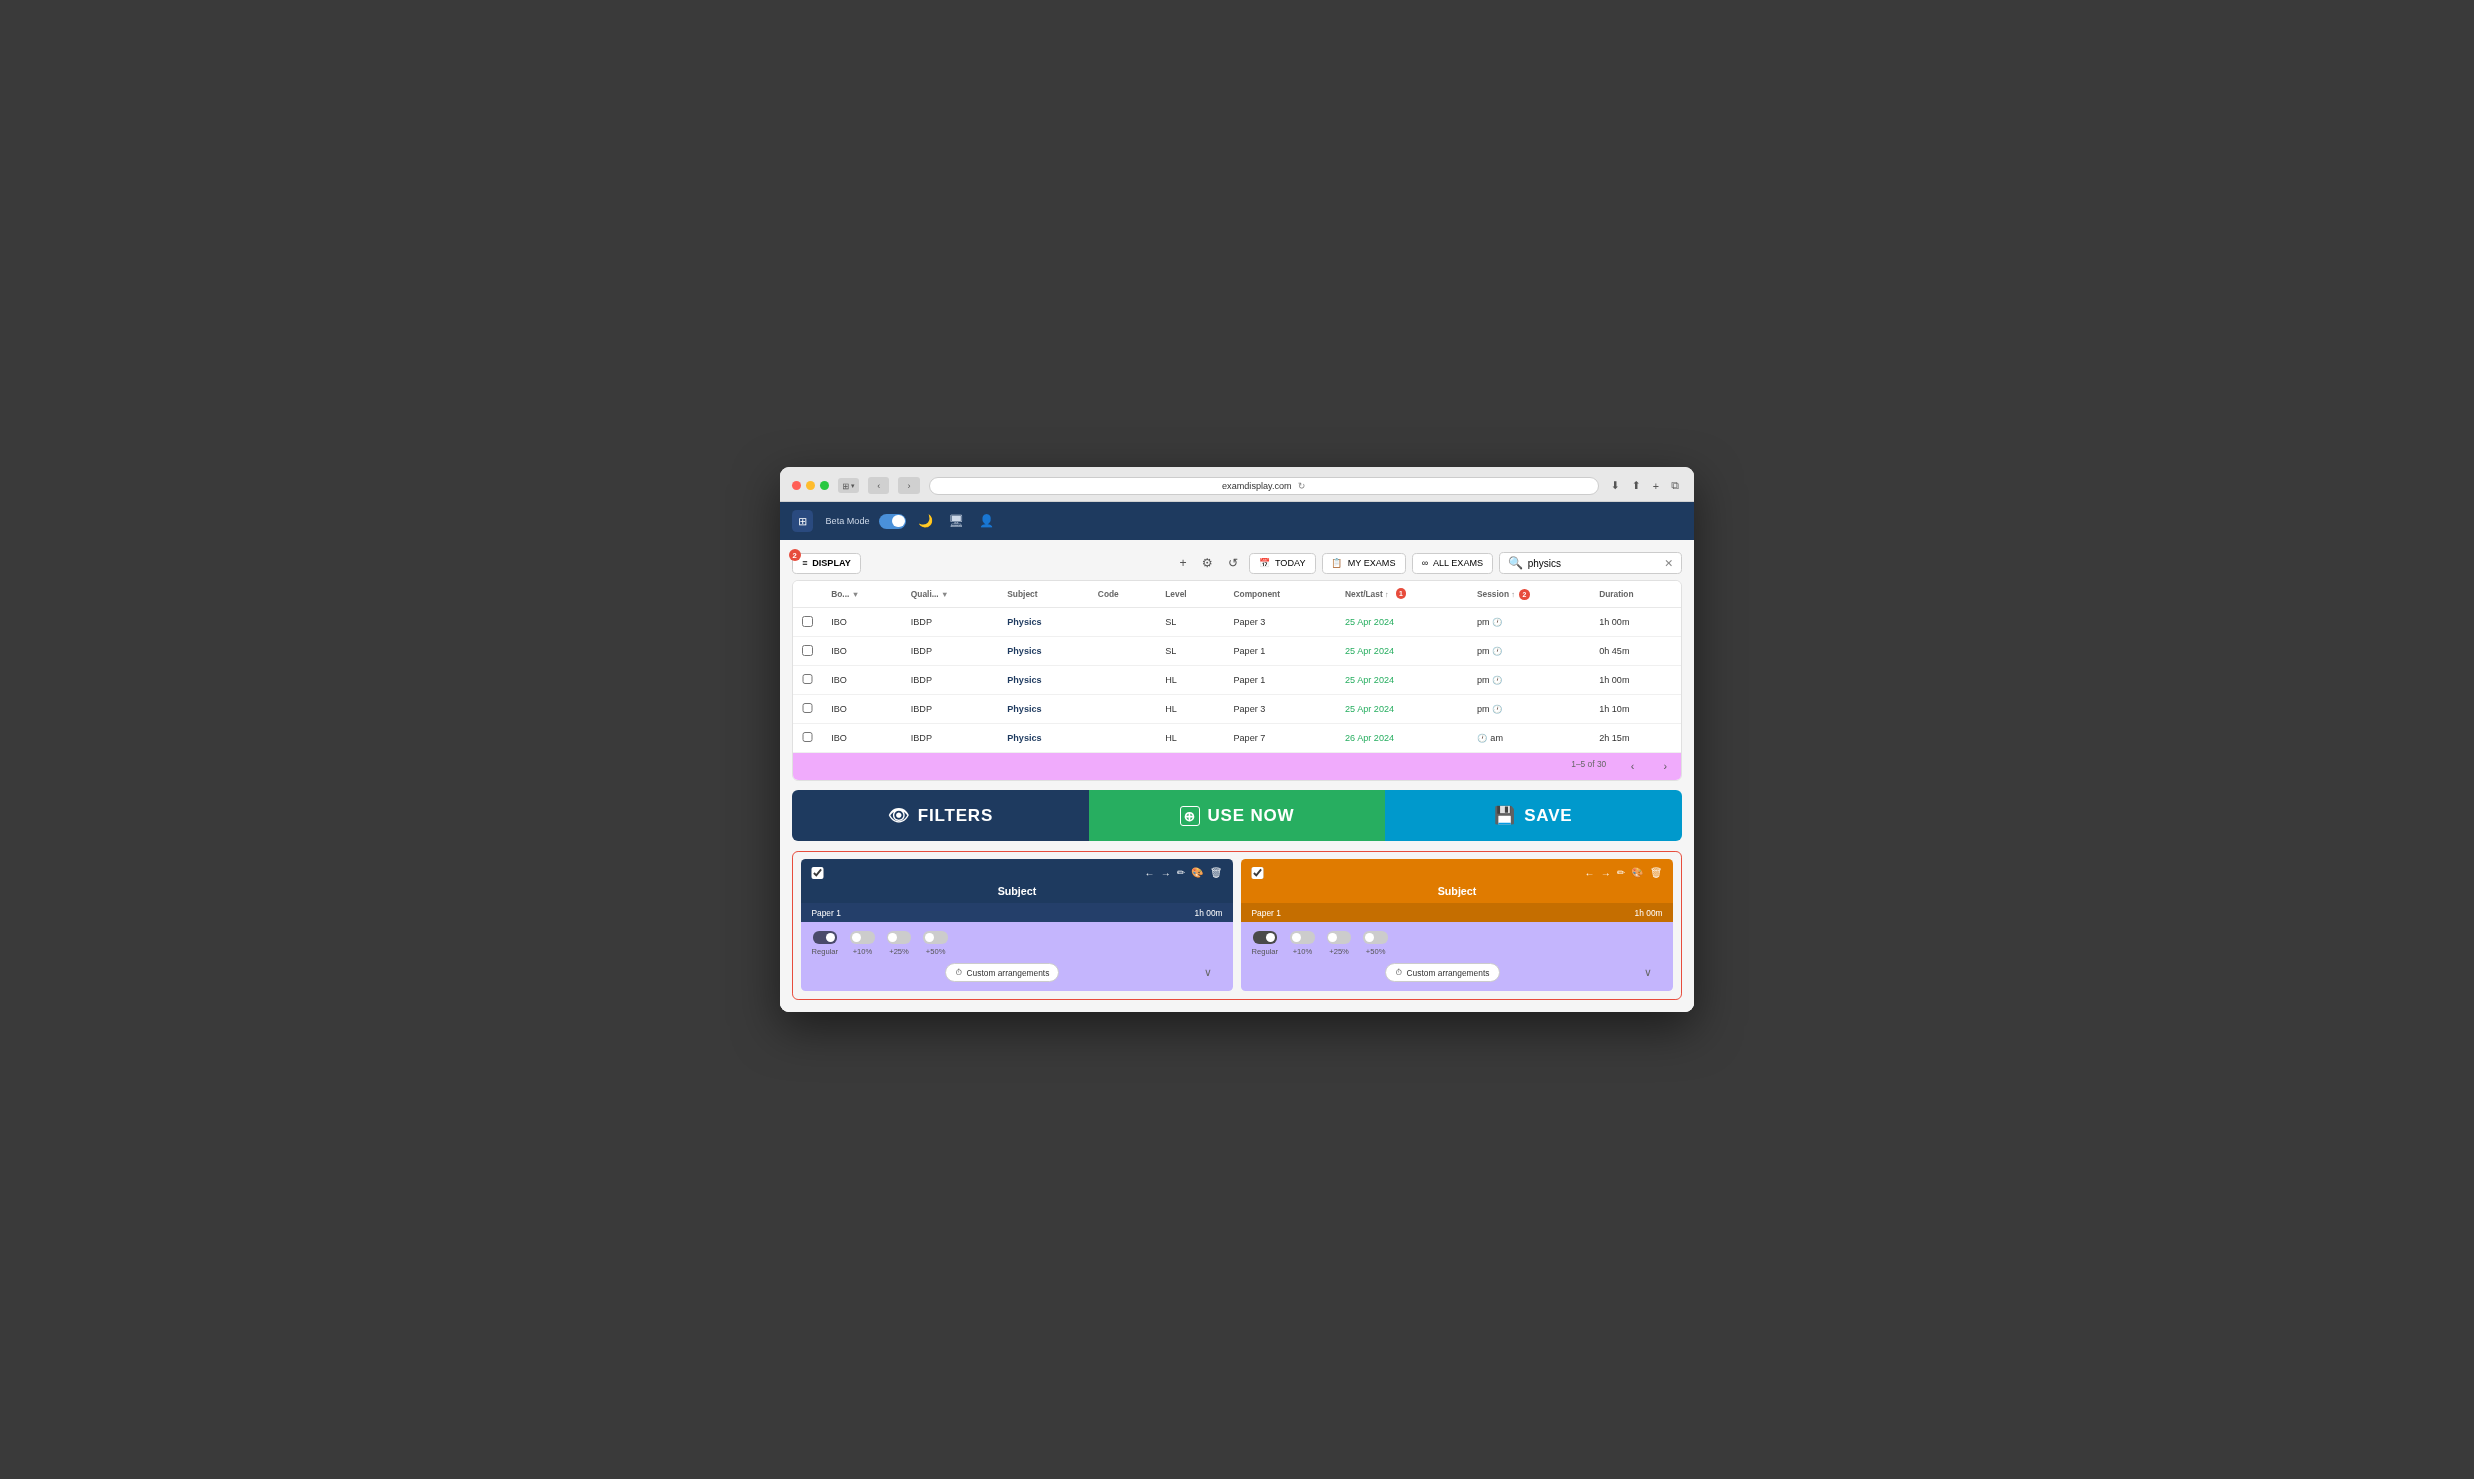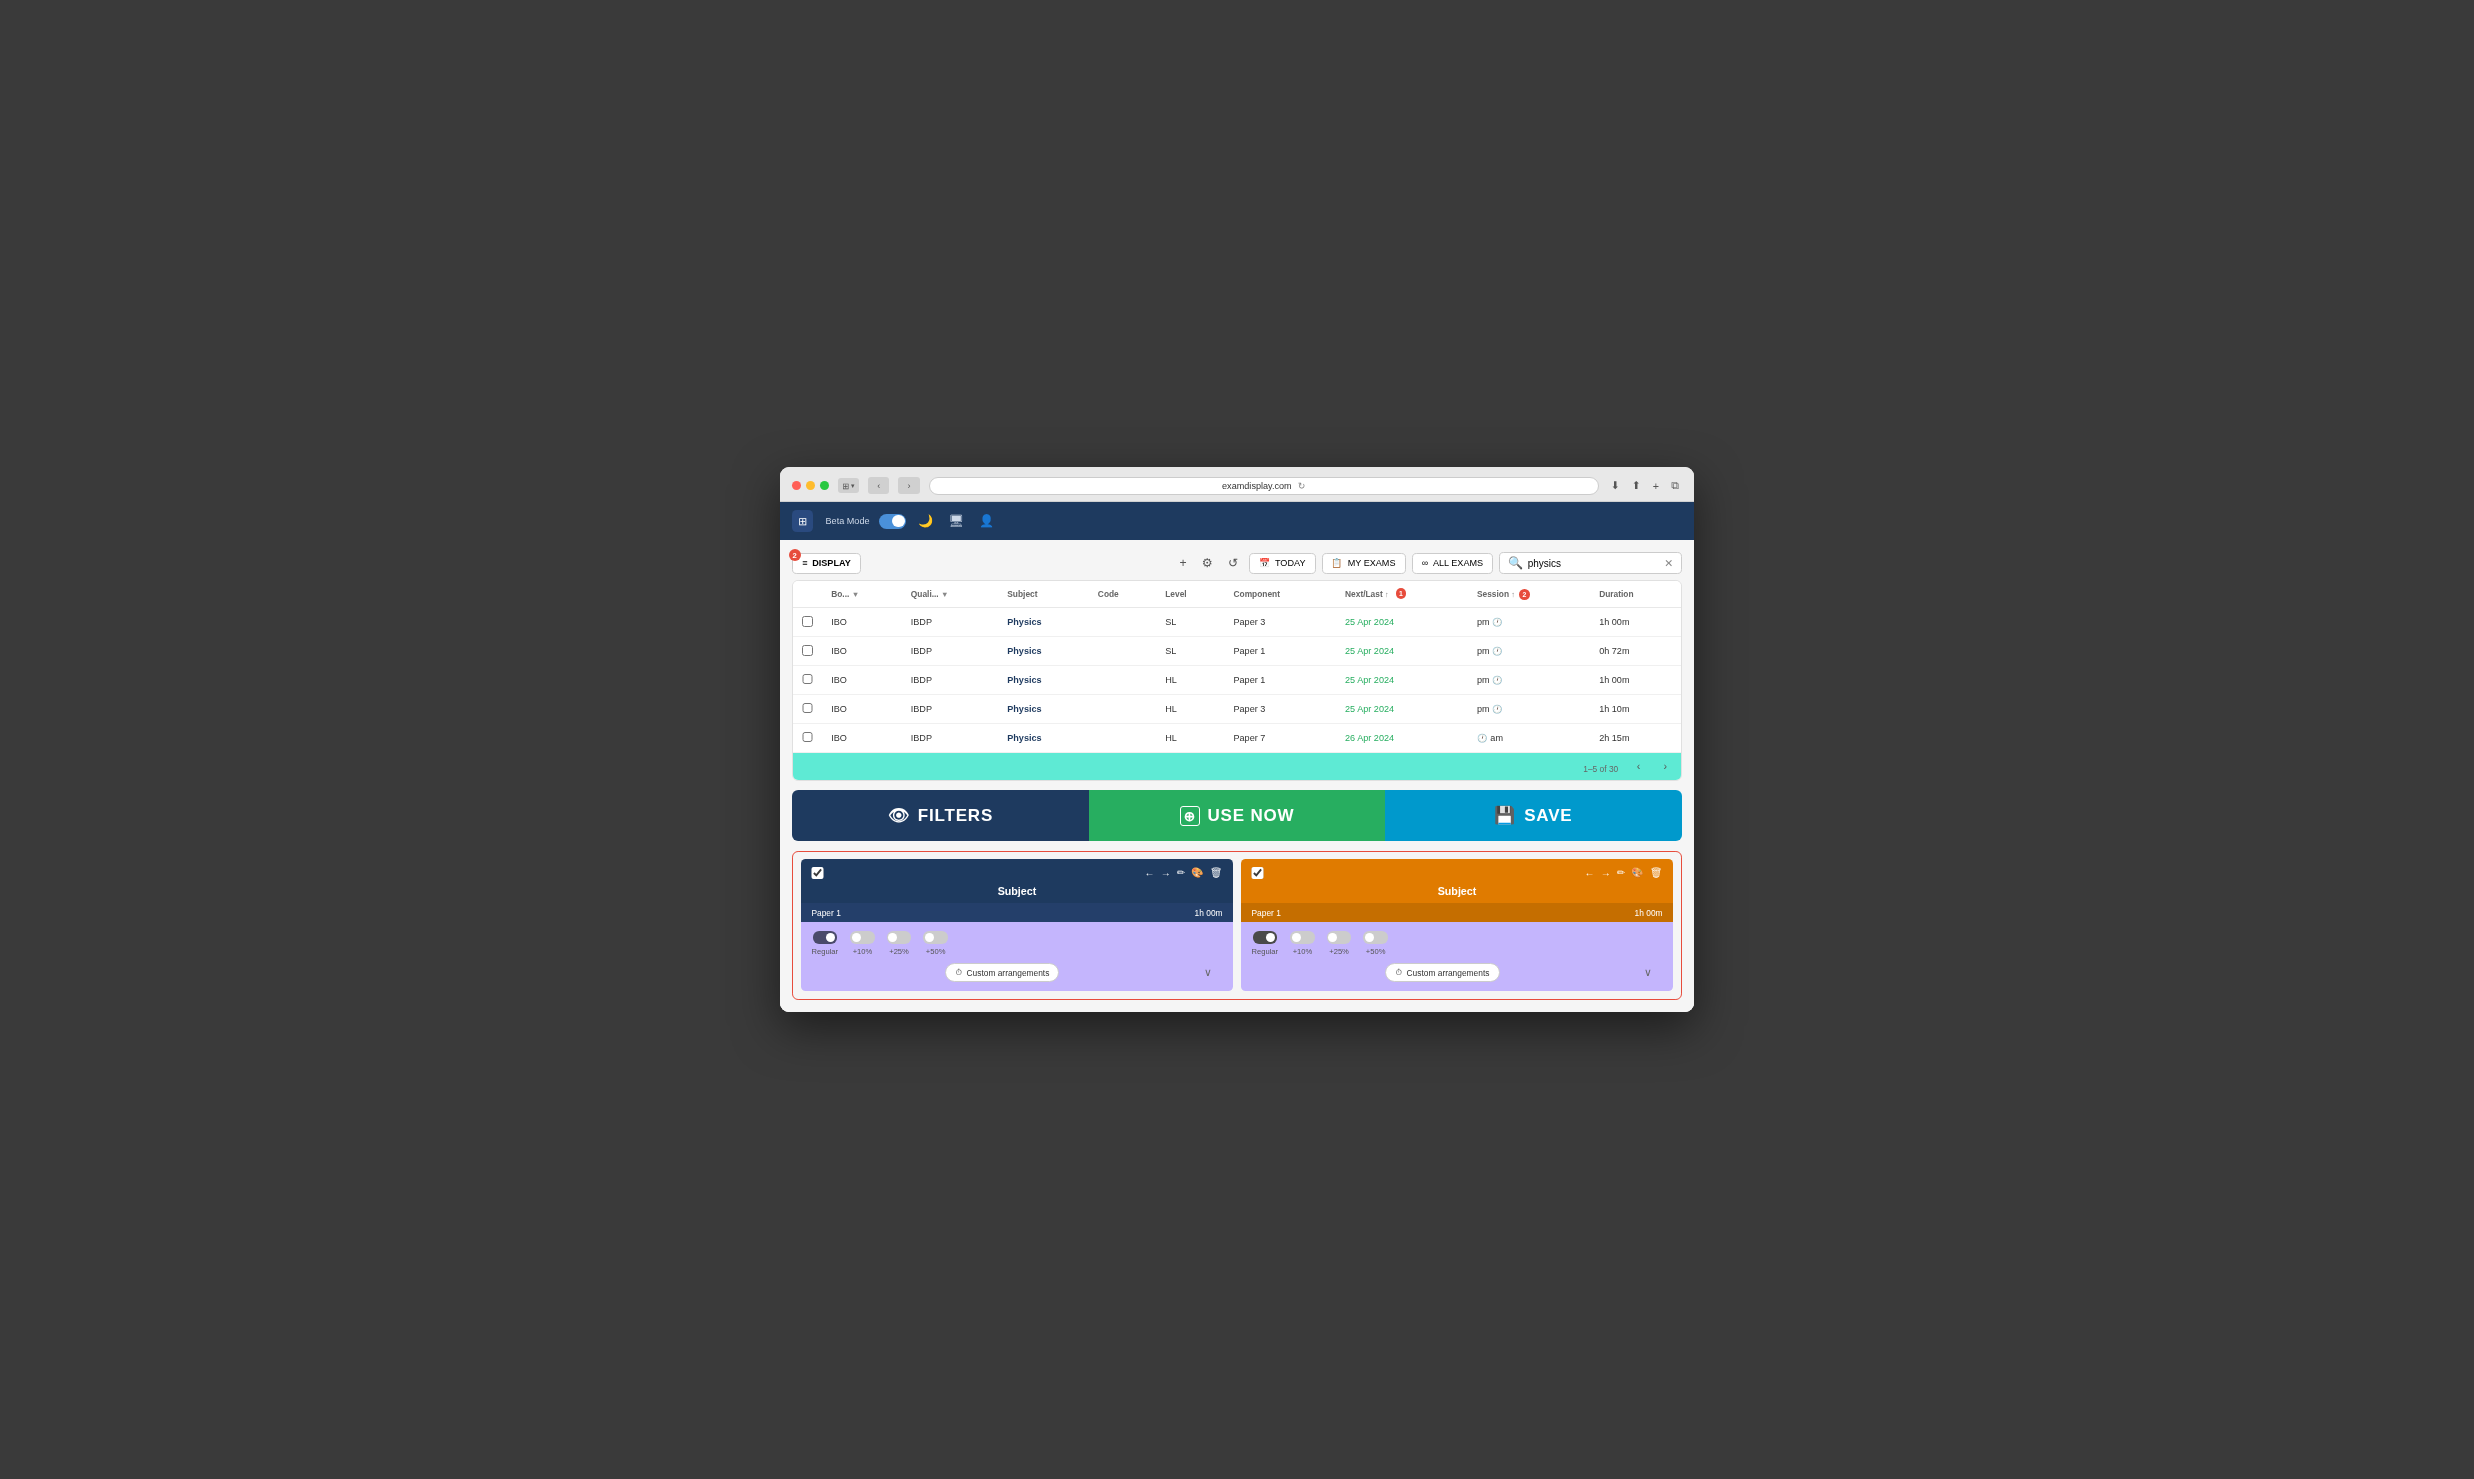--- a/index.html
+++ b/index.html
@@ -360,27 +360,27 @@
       gap: 3px;
     }
     .clock-icon {
       color: #aaa;
       font-size: 8.4px;
     }
     
     .pagination-row {
       display: flex;
       justify-content: flex-end;
-      align-items: flex-end;
+      align-items: flex-start;
       padding: 6.1px 9.1px;
       font-size: 8.4px;
       color: #666;
-      gap: 14px;
+      gap: 20px;
       border-top: 0.8px solid #f0f0f0;
-      background: #5eead4;
+      background: #f0abfc;
     }
     .pagination-btn {
       background: none;
       border: none;
       cursor: pointer;
       color: #555;
       font-size: 10.7px;
       padding: 1.5px 4.6px;
     }
     
@@ -704,21 +704,21 @@
               <td>IBO</td>
               <td>IBDP</td>
               <td class="subject-bold">Physics</td>
               <td></td>
               <td>SL</td>
               <td>Paper 1</td>
               <td class="date-green">25 Apr 2024</td>
               <td>
                 <span class="session-cell">pm <span class="clock-icon">🕐</span></span>
               </td>
-              <td>0h 72m</td>
+              <td>0h 45m</td>
             </tr>
             <tr>
               <td class="checkbox-cell"><input type="checkbox" class="row-checkbox" style=""></td>
               <td>IBO</td>
               <td>IBDP</td>
               <td class="subject-bold">Physics</td>
               <td></td>
               <td>HL</td>
               <td>Paper 1</td>
               <td class="date-green">25 Apr 2024</td>

